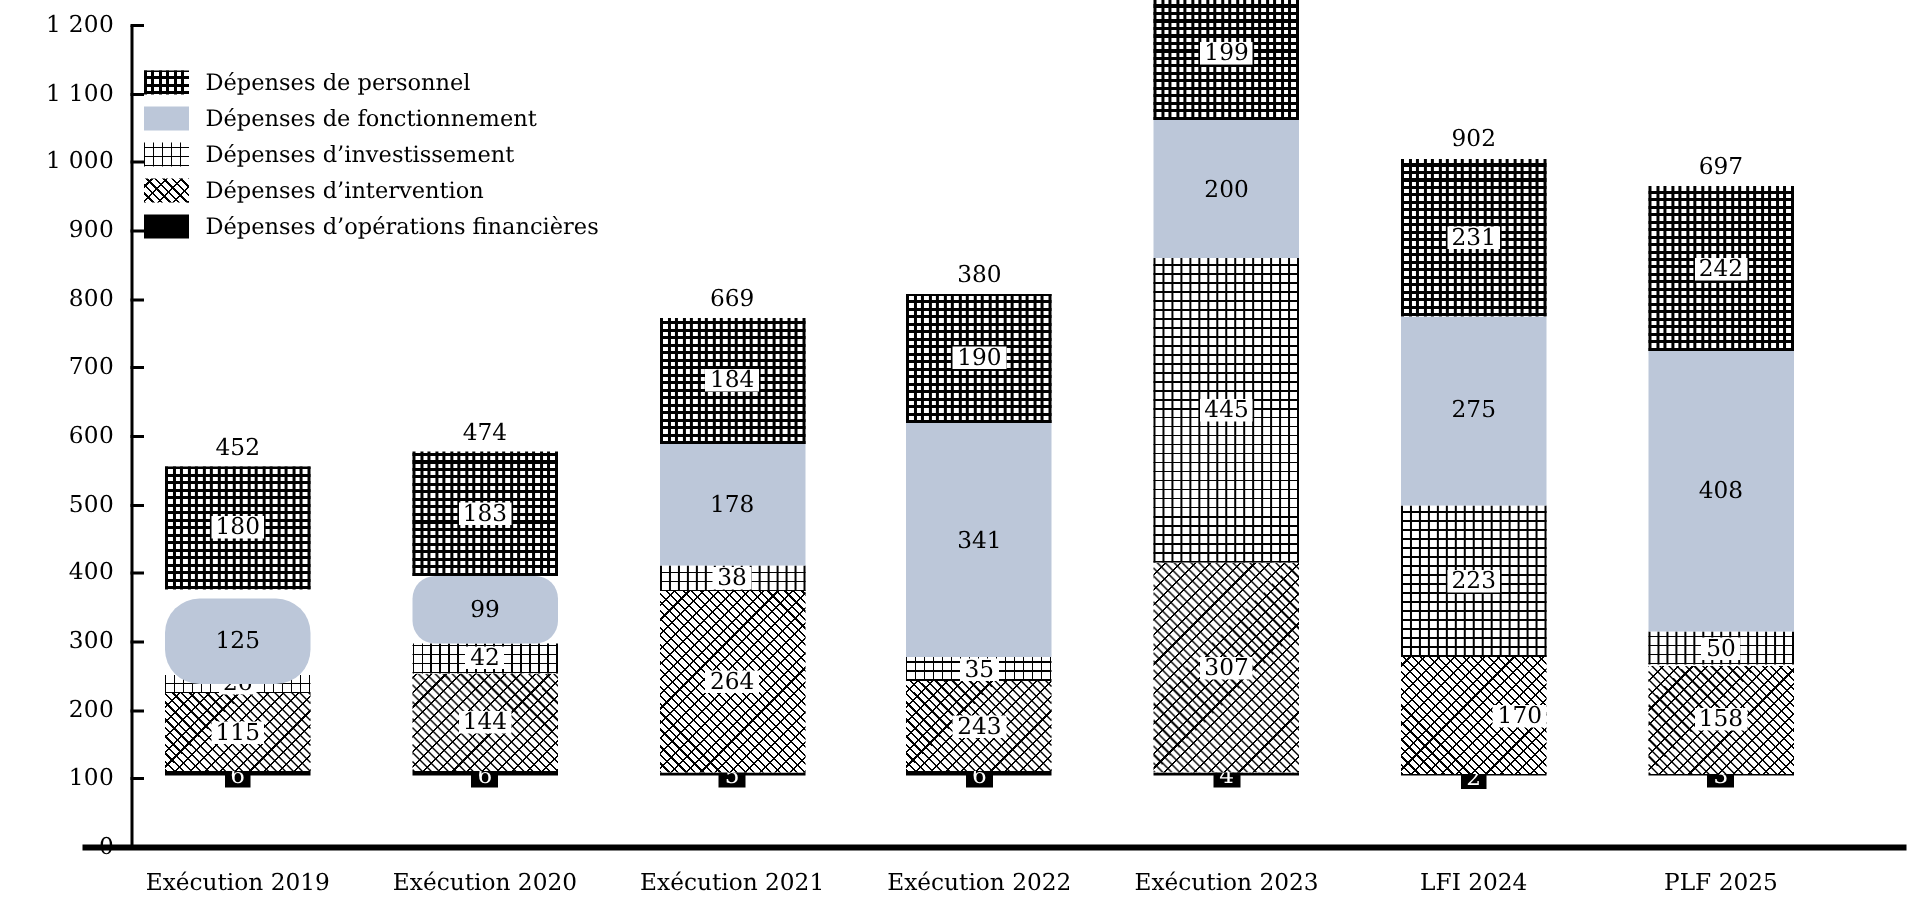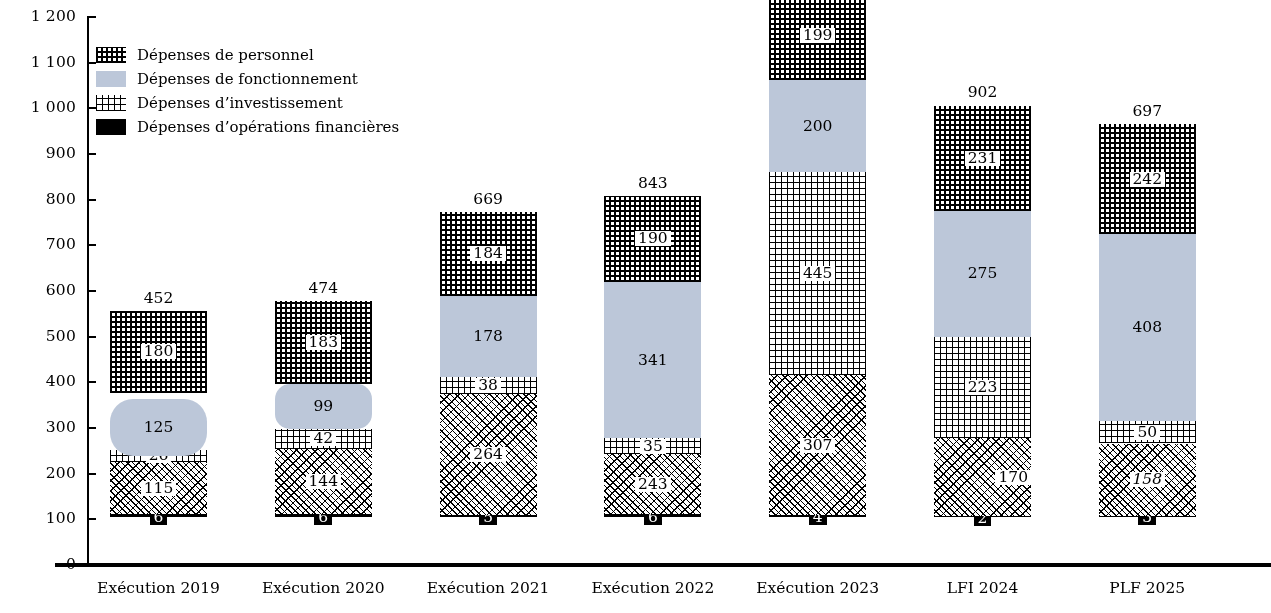--- a/index.html
+++ b/index.html
@@ -119,20 +119,24 @@
       </div>
       <div class="legend-row">
         <span class="legend-swatch sw-fonctionnement"></span>
         <span class="legend-label">Dépenses de fonctionnement</span>
       </div>
       <div class="legend-row">
         <span class="legend-swatch sw-investissement"></span>
         <span class="legend-label">Dépenses d’investissement</span>
       </div>
       <div class="legend-row">
+        <span class="legend-swatch sw-intervention"></span>
+        <span class="legend-label">Dépenses d’intervention</span>
+      </div>
+      <div class="legend-row">
         <span class="legend-swatch sw-financieres"></span>
         <span class="legend-label">Dépenses d’opérations financières</span>
       </div>
     </div>
 
   <div class="plot" id="plot">
       <div class="bar-group" style="left: 110px; bottom: 48px; height: 206.413px;">
         <div class="seg fill-financieres" style="bottom: 0px; height: 2.74px;"></div>
         <div class="tick-fin" style="bottom: -7.63px; position: absolute;">
           <span class="seg-label inverse">6</span>
@@ -199,21 +203,21 @@
         </div>
         <div class="seg fill-investissement" style="bottom: 63.02px; height: 15.9833px; align-items: center;">
           <span class="seg-label">35</span>
         </div>
         <div class="seg fill-fonctionnement" style="bottom: 79.0033px; height: 155.723px;">
           <span class="seg-label" style="background: transparent;">341</span>
         </div>
         <div class="seg fill-personnel" style="bottom: 234.727px; height: 86.7667px;">
           <span class="seg-label">190</span>
         </div>
-        <div class="bar-total" style="bottom: 326.493px;">843</div>
+        <div class="bar-total" style="bottom: 326.493px;">380</div>
       </div>
       <div class="bar-group" style="left: 769.2px; bottom: 48px; height: 527.907px;">
         <div class="seg fill-financieres" style="bottom: 0px; height: 1.82667px;"></div>
         <div class="tick-fin" style="bottom: -8.08667px; position: absolute;">
           <span class="seg-label inverse">4</span>
         </div>
         <div class="seg fill-intervention" style="bottom: 1.82667px; height: 140.197px;">
           <span class="seg-label">307</span>
         </div>
         <div class="seg fill-investissement" style="bottom: 142.023px; height: 203.217px;">
@@ -243,21 +247,21 @@
         <div class="seg fill-personnel" style="bottom: 305.967px; height: 105.49px;">
           <span class="seg-label">231</span>
         </div>
         <div class="bar-total" style="bottom: 416.913px;">902</div>
       </div>
       <div class="bar-group" style="left: 1098.8px; bottom: 48px; height: 393.19px;">
         <div class="seg fill-financieres" style="bottom: 0px; height: 1.37px;"></div>
         <div class="tick-fin" style="bottom: -8.315px; position: absolute;">
           <span class="seg-label inverse">3</span>
         </div>
-        <div class="seg fill-intervention" style="bottom: 1.37px; height: 72.1533px; font-style: italic;">
+        <div class="seg fill-intervention" style="bottom: 1.37px; height: 72.1533px;">
           <span class="seg-label">158</span>
         </div>
         <div class="seg fill-investissement" style="bottom: 73.5233px; height: 22.8333px;">
           <span class="seg-label">50</span>
         </div>
         <div class="seg fill-fonctionnement" style="bottom: 96.3567px; height: 186.32px;">
           <span class="seg-label" style="background: transparent;">408</span>
         </div>
         <div class="seg fill-personnel" style="bottom: 282.677px; height: 110.513px;">
           <span class="seg-label">242</span>

